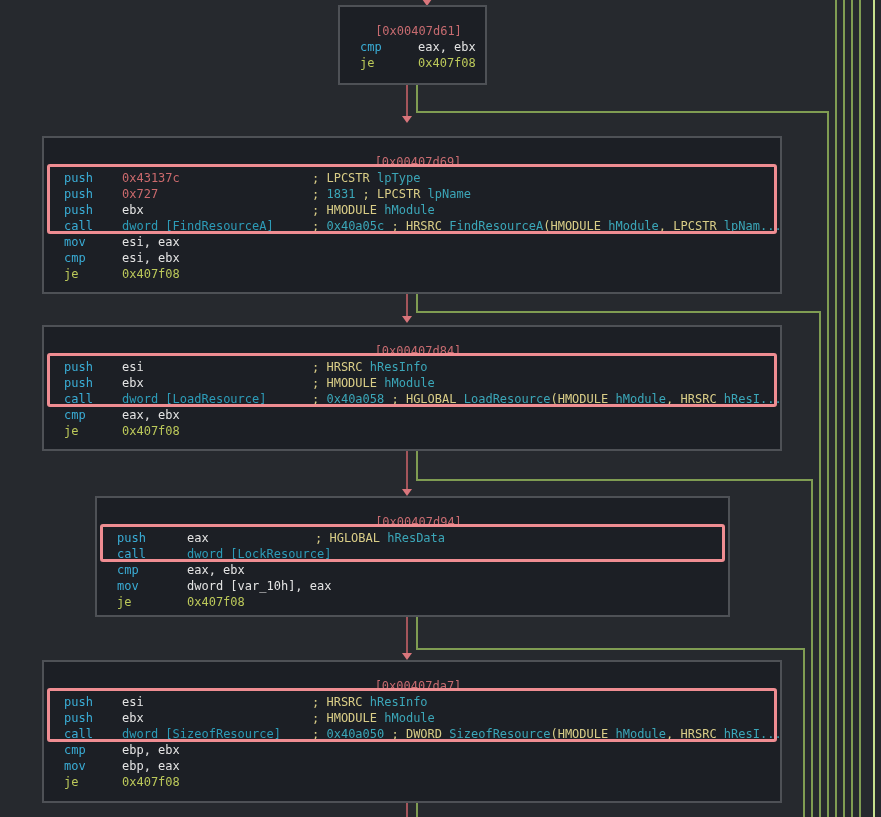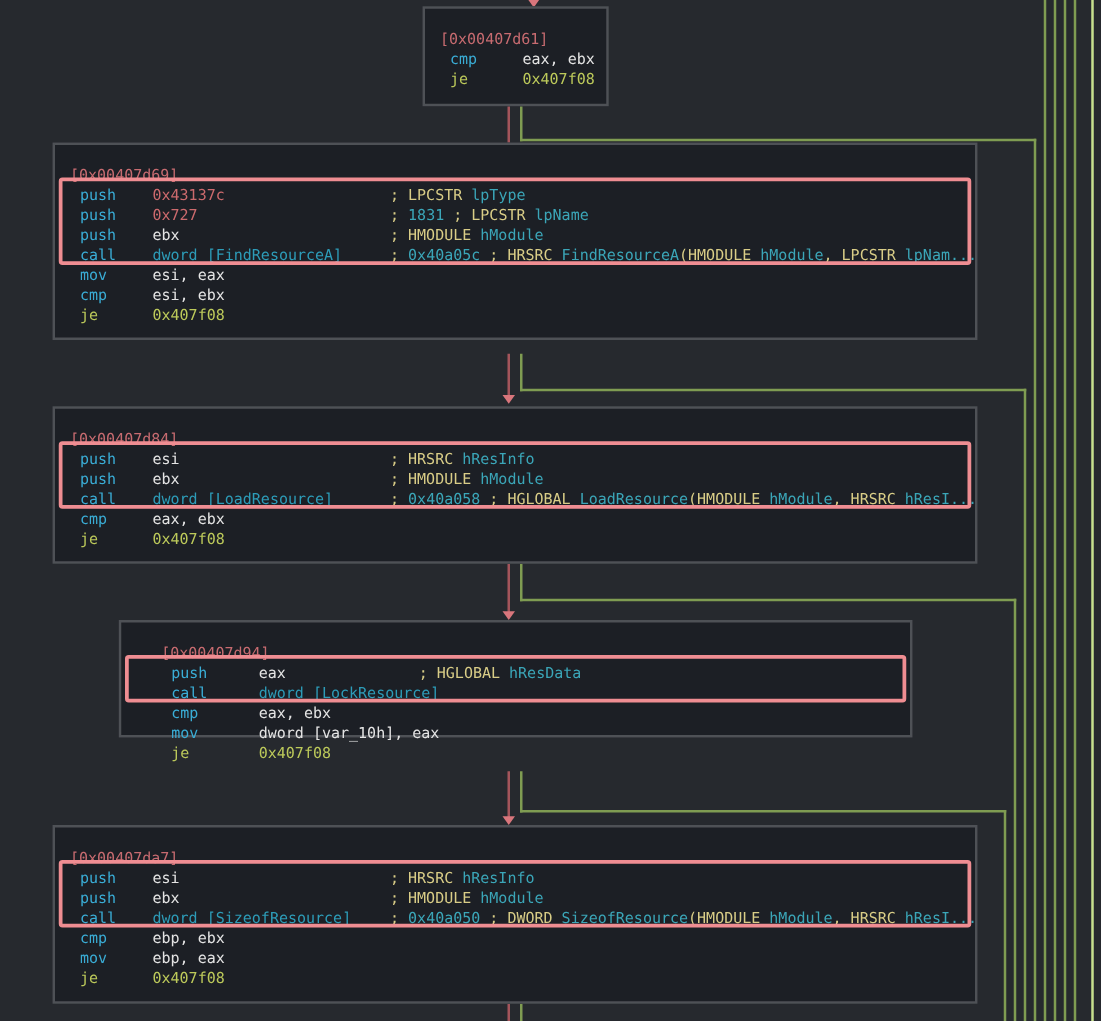--- a/index.html
+++ b/index.html
@@ -16,21 +16,21 @@
     position:relative;width:881px;height:817px;overflow:hidden;
     background:var(--canvas-bg);
     font-family:"DejaVu Sans Mono","Liberation Mono",monospace;
     font-size:12px;line-height:16px;
   }
   .blk{
     position:absolute;background:var(--block-bg);
     border:2px solid var(--block-border);
     padding-top:16px;z-index:2;
   }
-  .blk-header{height:16px;padding-left:12px;color:var(--address);white-space:pre;}
+  .blk-header{height:16px;padding-left:12px;color:var(--address);white-space:pre;text-align:center;}
   .iline{position:relative;height:16px;padding-left:20px;white-space:pre;}
   .mn{display:inline-block;width:58px;}
   .blk--wide-mn .mn{width:70px;}
   .cmt{position:absolute;left:268px;top:0;white-space:pre;}
   .blk--wide-mn .cmt{left:218px;}
   .c-mn{color:var(--mnemonic);}
   .c-jmp{color:var(--mnemonic-jump);}
   .c-reg{color:var(--register);}
   .c-num{color:var(--number);}
   .c-tgt{color:var(--call-target);}
@@ -95,21 +95,21 @@
   <div class="edge edge-v etb" style="left:873px;top:0;height:817px;"></div>
 
   <div class="blk" style="left:338px;top:5px;width:149px;height:80px;">
     <div class="blk-header">[0x00407d61]</div>
     <div class="blk-body">
         <div class="iline"><span class="c-mn mn">cmp</span><span><span class="c-reg">eax, ebx</span></span></div>
         <div class="iline"><span class="c-jmp mn">je</span><span><span class="c-jmp">0x407f08</span></span></div>
       </div>
   </div>
 
-  <div class="blk" style="left:42px;top:114px;width:740px;height:158px;">
+  <div class="blk" style="left:42px;top:136px;width:740px;height:158px;">
     <div class="blk-header">[0x00407d69]</div>
     <div class="blk-body">
         <div class="iline"><span class="c-mn mn">push</span><span><span class="c-num">0x43137c</span></span><span class="cmt"><span class="c-cy">; LPCSTR </span><span class="c-ct">lpType</span></span></div>
         <div class="iline"><span class="c-mn mn">push</span><span><span class="c-num">0x727</span></span><span class="cmt"><span class="c-cy">; </span><span class="c-ct">1831</span><span class="c-cy"> ; LPCSTR </span><span class="c-ct">lpName</span></span></div>
         <div class="iline"><span class="c-mn mn">push</span><span><span class="c-reg">ebx</span></span><span class="cmt"><span class="c-cy">; HMODULE </span><span class="c-ct">hModule</span></span></div>
         <div class="iline"><span class="c-mn mn">call</span><span><span class="c-tgt">dword [FindResourceA]</span></span><span class="cmt"><span class="c-cy">; </span><span class="c-ct">0x40a05c</span><span class="c-cy"> ; HRSRC </span><span class="c-ct">FindResourceA</span><span class="c-cy">(HMODULE </span><span class="c-ct">hModule</span><span class="c-cy">, LPCSTR </span><span class="c-ct">lpNam...</span></span></div>
         <div class="iline"><span class="c-mn mn">mov</span><span><span class="c-reg">esi, eax</span></span></div>
         <div class="iline"><span class="c-mn mn">cmp</span><span><span class="c-reg">esi, ebx</span></span></div>
         <div class="iline"><span class="c-jmp mn">je</span><span><span class="c-jmp">0x407f08</span></span></div>
       </div>
@@ -121,21 +121,21 @@
     <div class="blk-body">
         <div class="iline"><span class="c-mn mn">push</span><span><span class="c-reg">esi</span></span><span class="cmt"><span class="c-cy">; HRSRC </span><span class="c-ct">hResInfo</span></span></div>
         <div class="iline"><span class="c-mn mn">push</span><span><span class="c-reg">ebx</span></span><span class="cmt"><span class="c-cy">; HMODULE </span><span class="c-ct">hModule</span></span></div>
         <div class="iline"><span class="c-mn mn">call</span><span><span class="c-tgt">dword [LoadResource]</span></span><span class="cmt"><span class="c-cy">; </span><span class="c-ct">0x40a058</span><span class="c-cy"> ; HGLOBAL </span><span class="c-ct">LoadResource</span><span class="c-cy">(HMODULE </span><span class="c-ct">hModule</span><span class="c-cy">, HRSRC </span><span class="c-ct">hResI...</span></span></div>
         <div class="iline"><span class="c-mn mn">cmp</span><span><span class="c-reg">eax, ebx</span></span></div>
         <div class="iline"><span class="c-jmp mn">je</span><span><span class="c-jmp">0x407f08</span></span></div>
       </div>
   <div class="hlbox" style="top: 26px; height: 54px;"></div>
     </div>
 
-  <div class="blk blk--wide-mn" style="left:95px;top:496px;width:635px;height:94px;padding-left:20px;">
+  <div class="blk blk--wide-mn" style="left:95px;top:496px;width:635px;height:121px;">
     <div class="blk-header">[0x00407d94]</div>
     <div class="blk-body">
         <div class="iline"><span class="c-mn mn">push</span><span><span class="c-reg">eax</span></span><span class="cmt"><span class="c-cy">; HGLOBAL </span><span class="c-ct">hResData</span></span></div>
         <div class="iline"><span class="c-mn mn">call</span><span><span class="c-tgt">dword [LockResource]</span></span></div>
         <div class="iline"><span class="c-mn mn">cmp</span><span><span class="c-reg">eax, ebx</span></span></div>
         <div class="iline"><span class="c-mn mn">mov</span><span><span class="c-reg">dword [var_10h], eax</span></span></div>
         <div class="iline"><span class="c-jmp mn">je</span><span><span class="c-jmp">0x407f08</span></span></div>
       </div>
   <div class="hlbox" style="top: 26px; height: 38px;"></div>
     </div>

